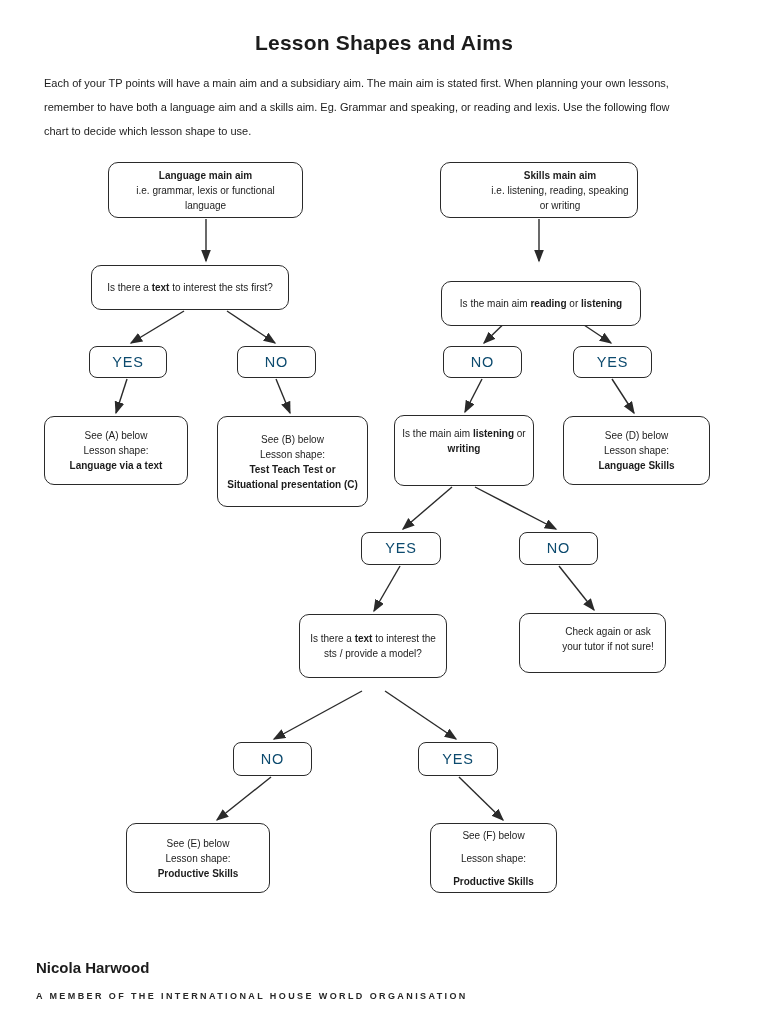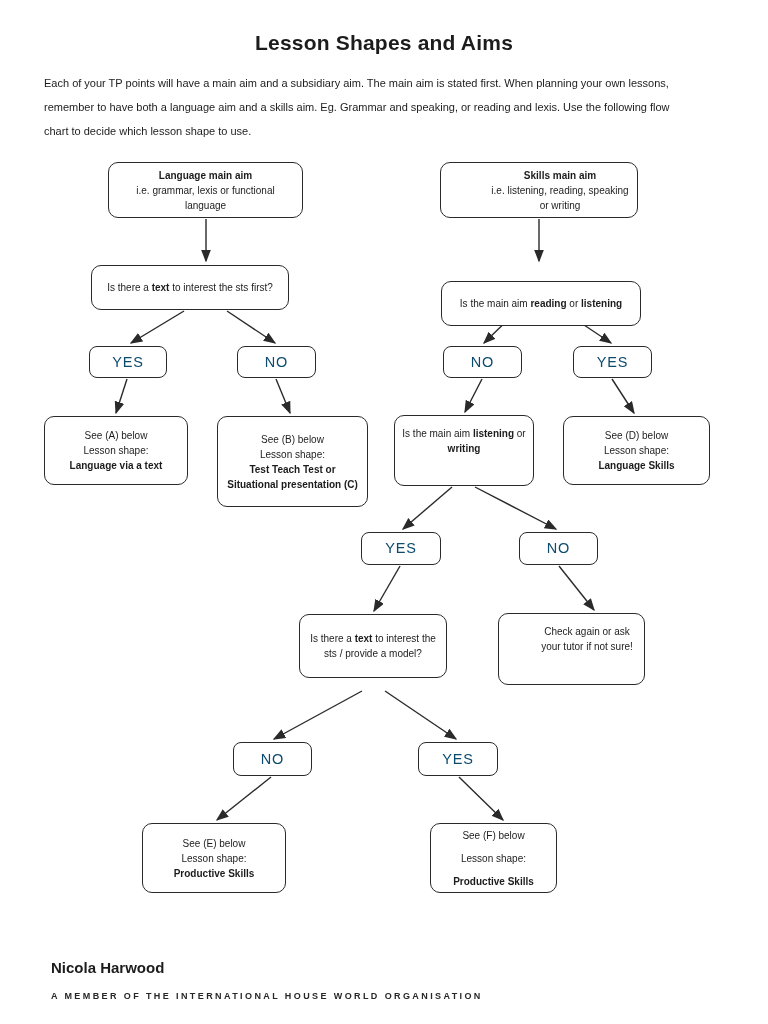--- a/index.html
+++ b/index.html
@@ -21,21 +21,21 @@
     border:1.7px solid #2a2a2a; border-radius:10px;
     display:flex; flex-direction:column; align-items:center; justify-content:center;
     text-align:center; font-size:10px; line-height:15px; padding:3px 6px;
   }
   .node.small { font-size:14.5px; letter-spacing:0.8px; color:#0c4a6e; border-radius:8px; }
   .node.vtop { justify-content:flex-start; padding-top:10px; }
   .node b { font-weight:700; }
   .nline { width:100%; }
   svg.arrows { position:absolute; left:0; top:0; pointer-events:none; }
   svg.arrows line { stroke:#2a2a2a; stroke-width:1.4; }
-  .footer { position:absolute; left:51px; top:959px; }
+  .footer { position:absolute; left:36px; top:959px; }
   .footer-author { font-size:15px; font-weight:700; }
   .footer-tagline { font-size:9px; font-weight:700; letter-spacing:2.4px; margin-top:15px; color:#272727; }
 </style>
 </head>
 <body>
 
 <div class="page">
 
   <div class="title">Lesson Shapes and Aims</div>
 
@@ -114,30 +114,30 @@
         </div>
         <div class="node small" style="left: 361px; top: 532px; width: 80px; height: 33px;">
           <div class="nline"><span>YES</span></div>
         </div>
         <div class="node small" style="left: 519px; top: 532px; width: 79px; height: 33px;">
           <div class="nline"><span>NO</span></div>
         </div>
         <div class="node" style="left: 299px; top: 614px; width: 148px; height: 64px;">
           <div class="nline"><span>Is there a </span><b>text</b><span> to interest the sts / provide a model?</span></div>
         </div>
-        <div class="node vtop" style="left: 498px; top: 613px; width: 147px; height: 72px; padding-left: 37px;">
+        <div class="node vtop" style="left: 519px; top: 613px; width: 147px; height: 60px; padding-left: 37px;">
           <div class="nline"><span>Check again or ask your tutor if not sure!</span></div>
         </div>
         <div class="node small" style="left: 233px; top: 742px; width: 79px; height: 34px;">
           <div class="nline"><span>NO</span></div>
         </div>
         <div class="node small" style="left: 418px; top: 742px; width: 80px; height: 34px;">
           <div class="nline"><span>YES</span></div>
         </div>
-        <div class="node" style="left: 142px; top: 823px; width: 144px; height: 70px;">
+        <div class="node" style="left: 126px; top: 823px; width: 144px; height: 70px;">
           <div class="nline"><span>See (E) below</span></div>
           <div class="nline"><span>Lesson shape:</span></div>
           <div class="nline"><b>Productive Skills</b></div>
         </div>
         <div class="node" style="left: 430px; top: 823px; width: 127px; height: 70px; gap: 8px;">
           <div class="nline"><span>See (F) below</span></div>
           <div class="nline"><span>Lesson shape:</span></div>
           <div class="nline"><b>Productive Skills</b></div>
         </div>
       </div>

